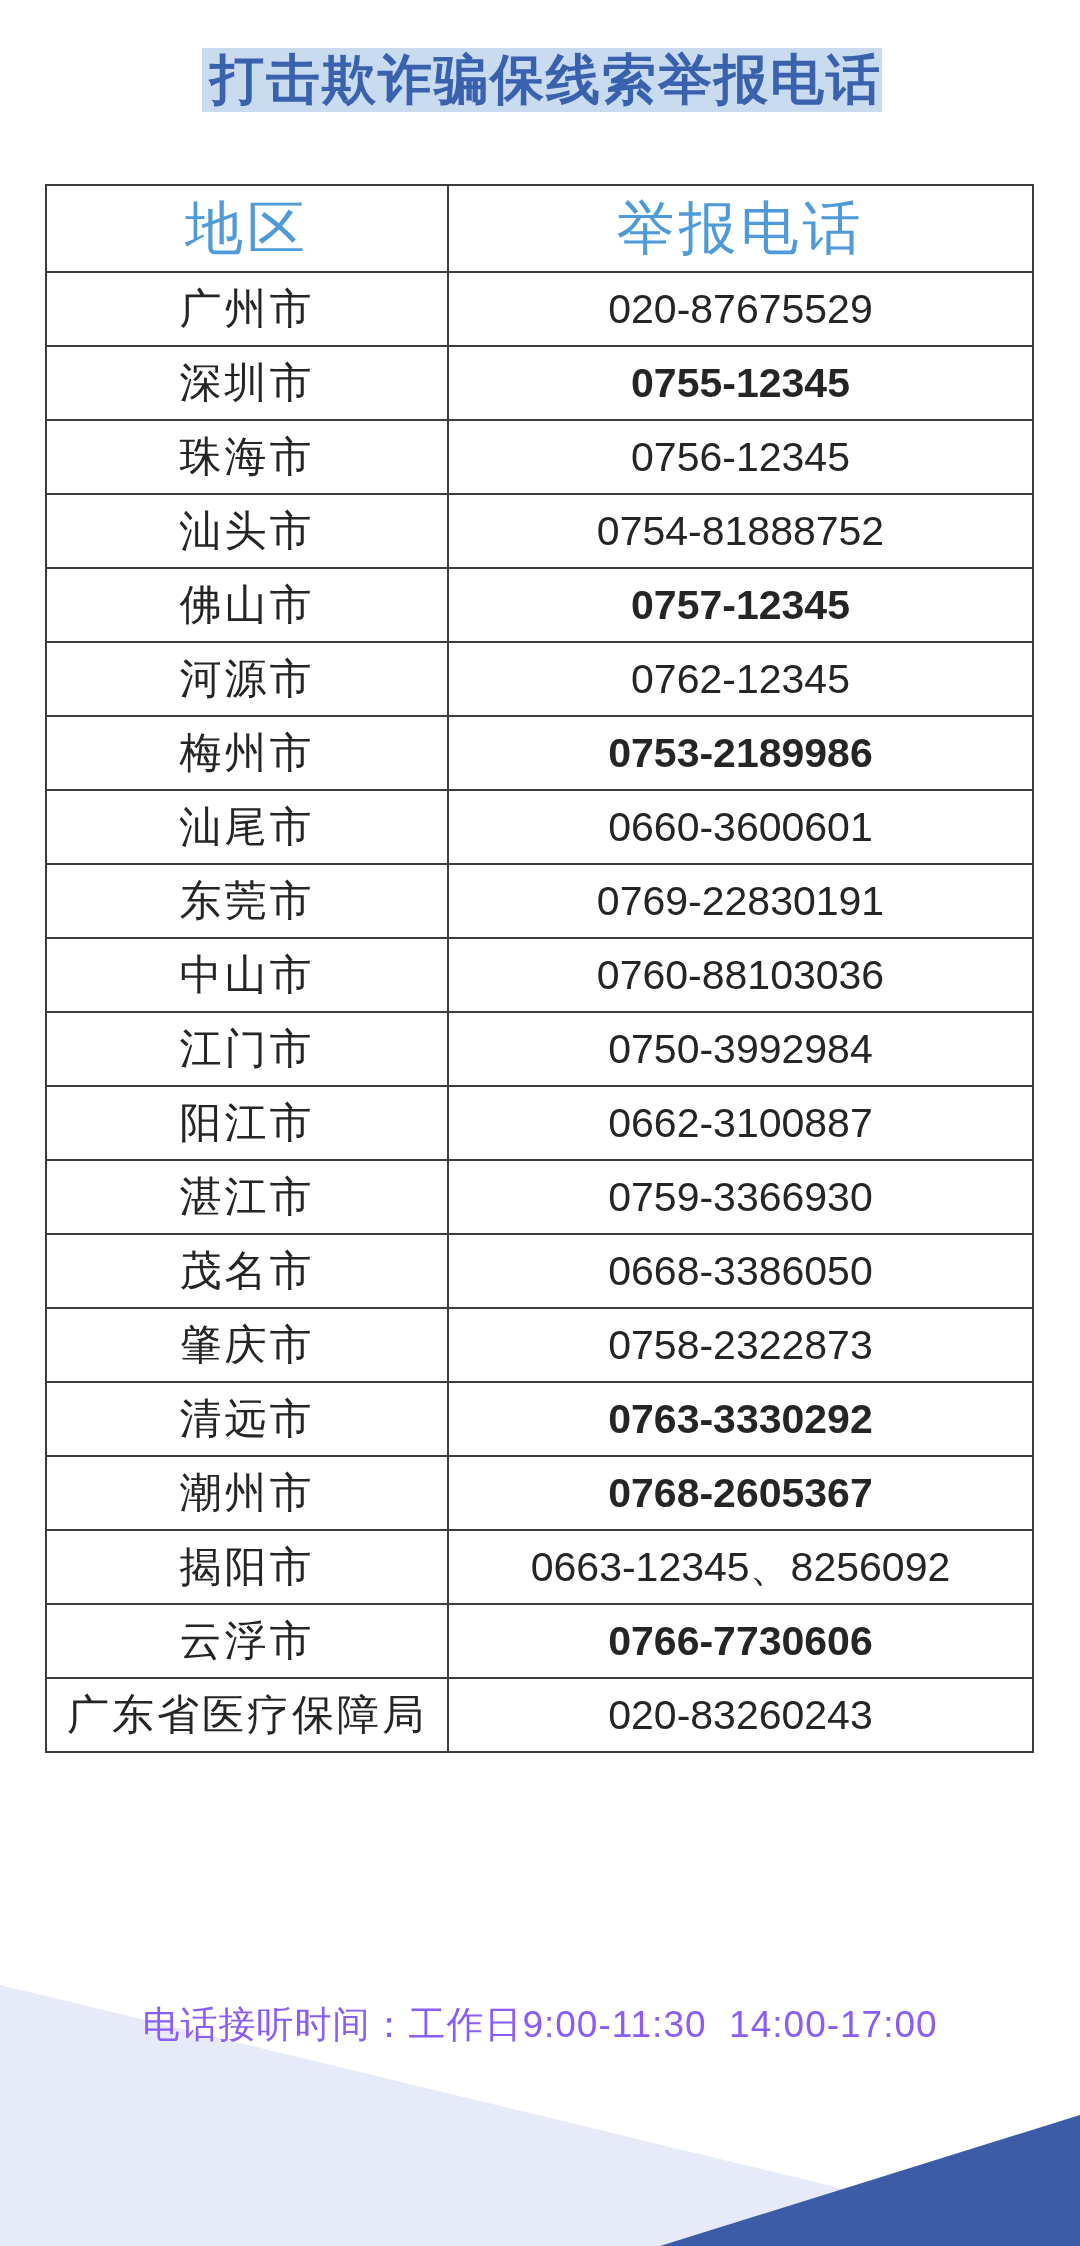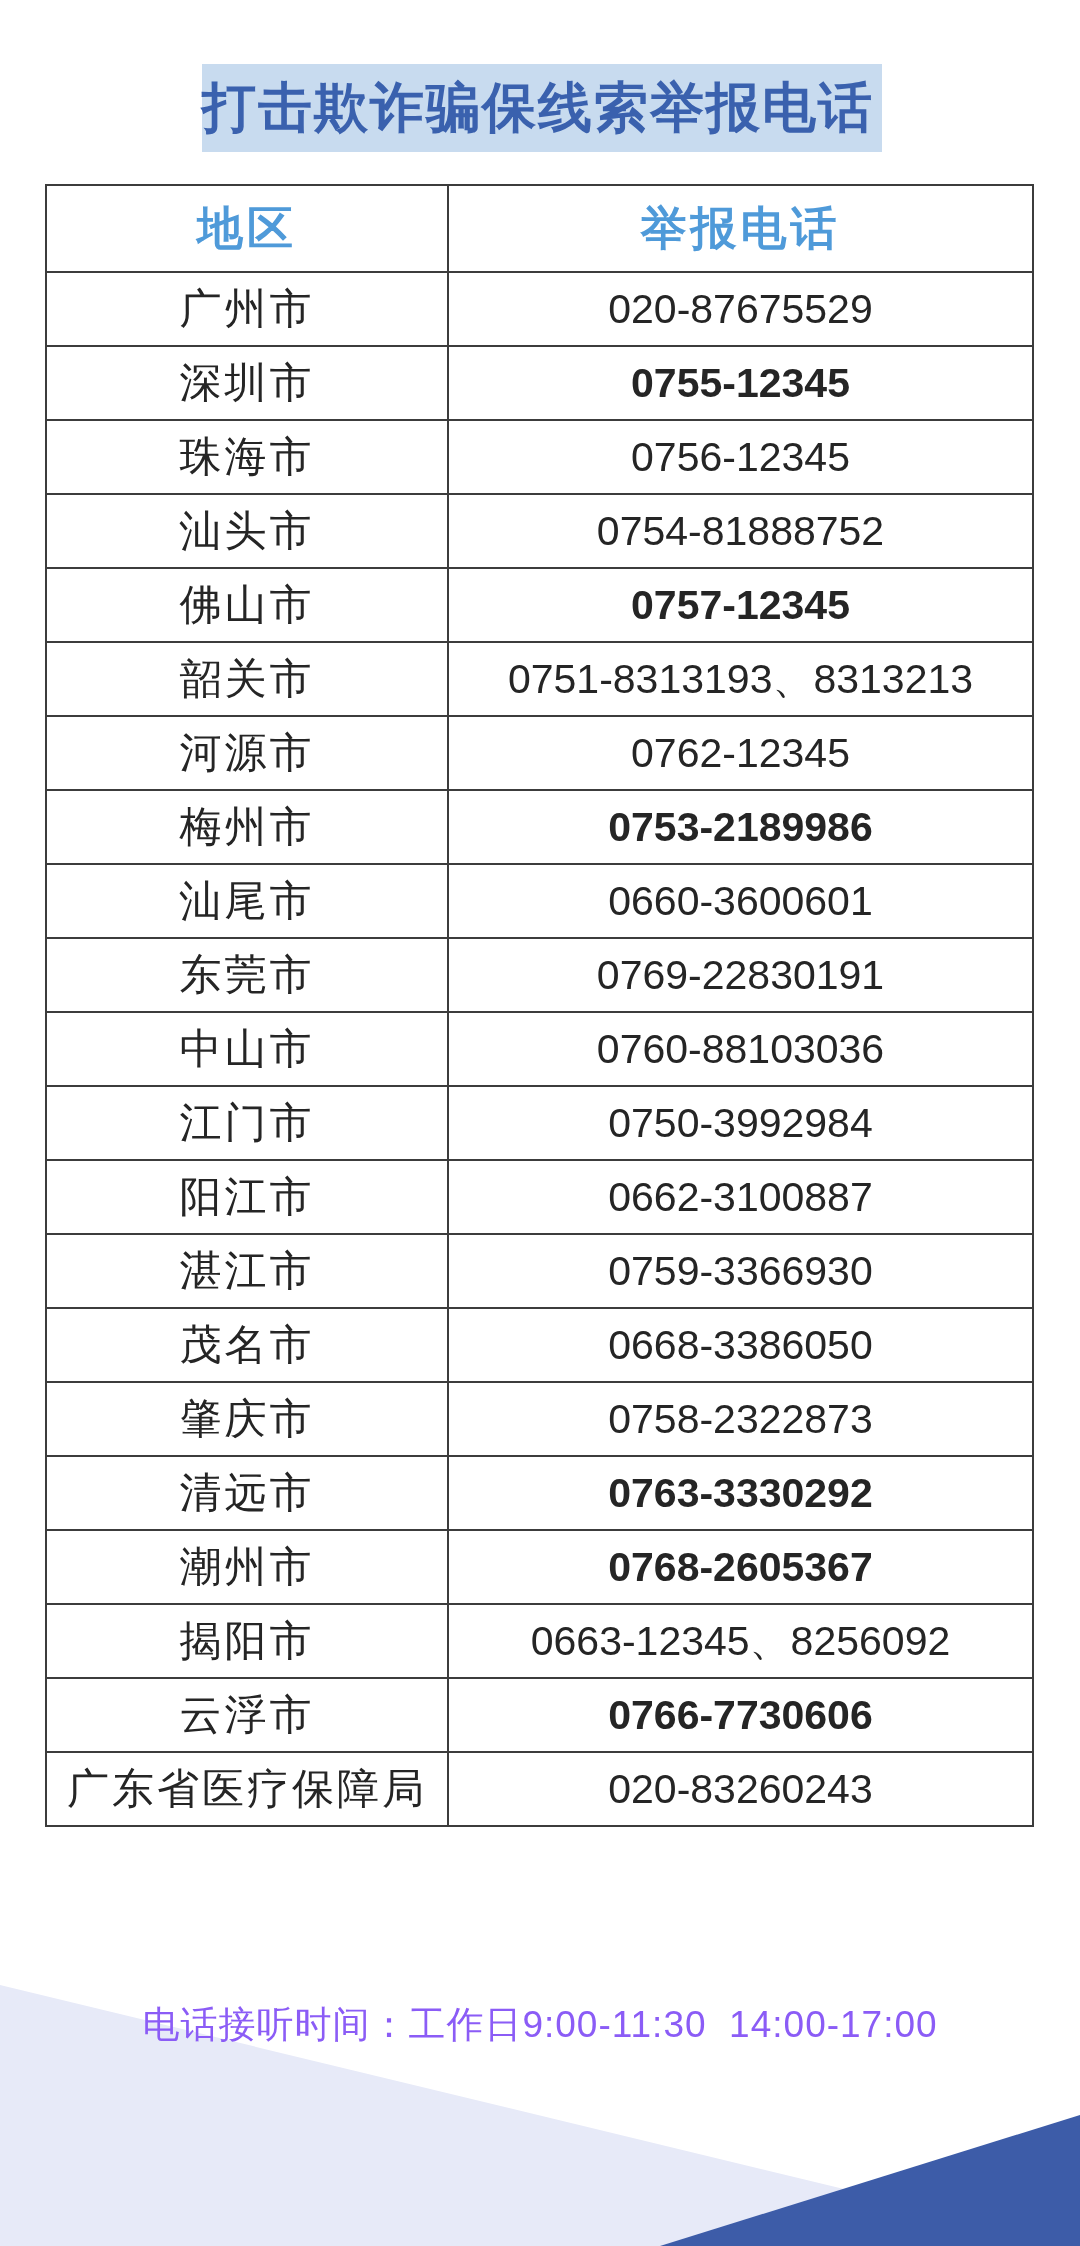--- a/index.html
+++ b/index.html
@@ -5,24 +5,24 @@
   html,body{margin:0;padding:0;background:#ffffff;}
   .page{
     position:relative;
     width:1080px;height:2246px;
     background:#ffffff;
     overflow:hidden;
     font-family:"Liberation Sans","DejaVu Sans",sans-serif;
   }
   
   .banner{
-    position:absolute;left:202px;top:64px;
-    width:680px;height:88px;
+    position:absolute;left:202px;top:48px;
+    width:680px;height:64px;
     background:var(--banner-bg,#c8dbef);
-    display:flex;align-items:center;justify-content:flex-start;
+    display:flex;align-items:center;justify-content:flex-end;
   }
   .banner-title{
     font-size:54px;font-weight:700;
     color:var(--banner-text,#3a61ae);
     letter-spacing:2px;
     white-space:nowrap;
   }
   
   table.hotline{
     position:absolute;left:45px;top:184px;
@@ -30,21 +30,21 @@
     border-collapse:collapse;
     table-layout:fixed;
   }
   table.hotline th, table.hotline td{
     border:2px solid var(--border,#3c3c3c);
     text-align:center;vertical-align:middle;
     padding:0;
   }
   table.hotline th{
     height:85px;
-    font-size:46px;font-weight:700;
+    font-size:58px;font-weight:400;
     color:var(--header-text,#4f9ad9);
     letter-spacing:4px;
     margin-left:7px;
   }
   col.c-region{width:402px;}
   col.c-phone{width:585px;}
   table.hotline td{height:72px;color:var(--body-text,#252525);}
   td.region{
     font-size:42px;letter-spacing:3px;
   }
@@ -111,24 +111,20 @@
         </tr>
         <tr>
           <td class="region">汕头市</td>
           <td class="phone">0754-81888752</td>
         </tr>
         <tr>
           <td class="region">佛山市</td>
           <td class="phone bold">0757-12345</td>
         </tr>
         <tr>
-          <td class="region">韶关市</td>
-          <td class="phone">0751-8313193、8313213</td>
-        </tr>
-        <tr>
           <td class="region">河源市</td>
           <td class="phone">0762-12345</td>
         </tr>
         <tr>
           <td class="region">梅州市</td>
           <td class="phone bold">0753-2189986</td>
         </tr>
         <tr>
           <td class="region">汕尾市</td>
           <td class="phone">0660-3600601</td>

